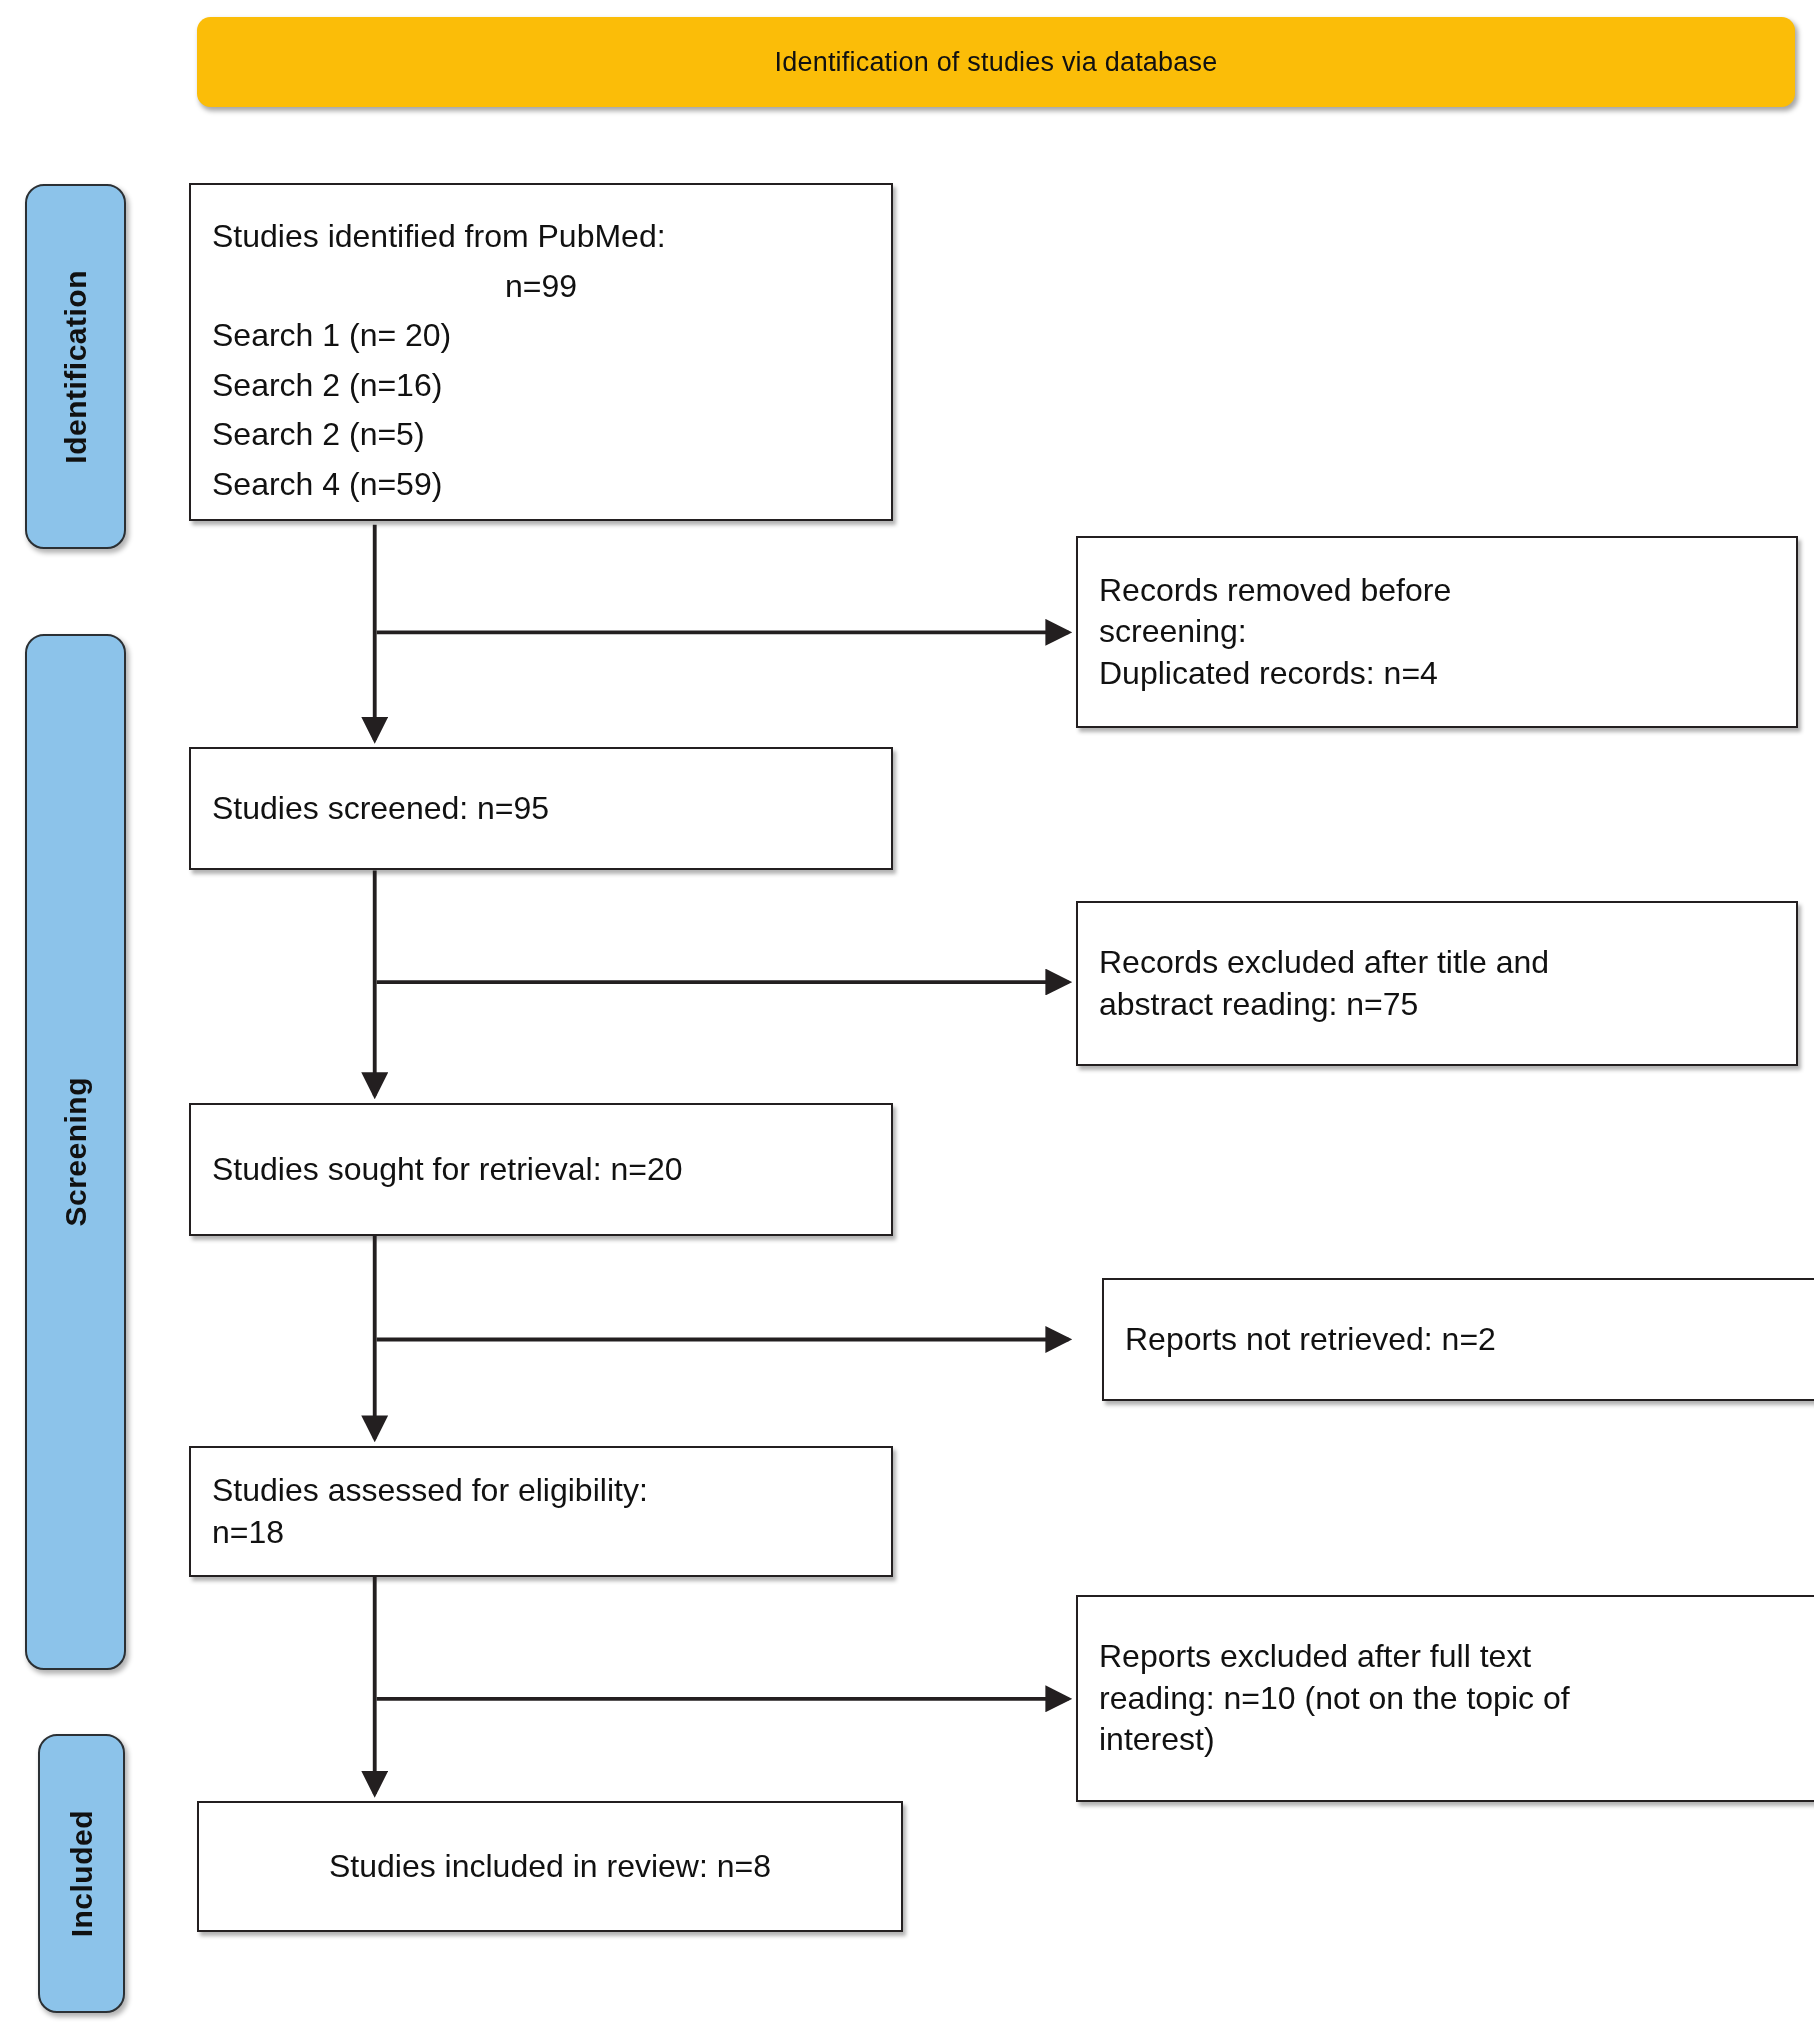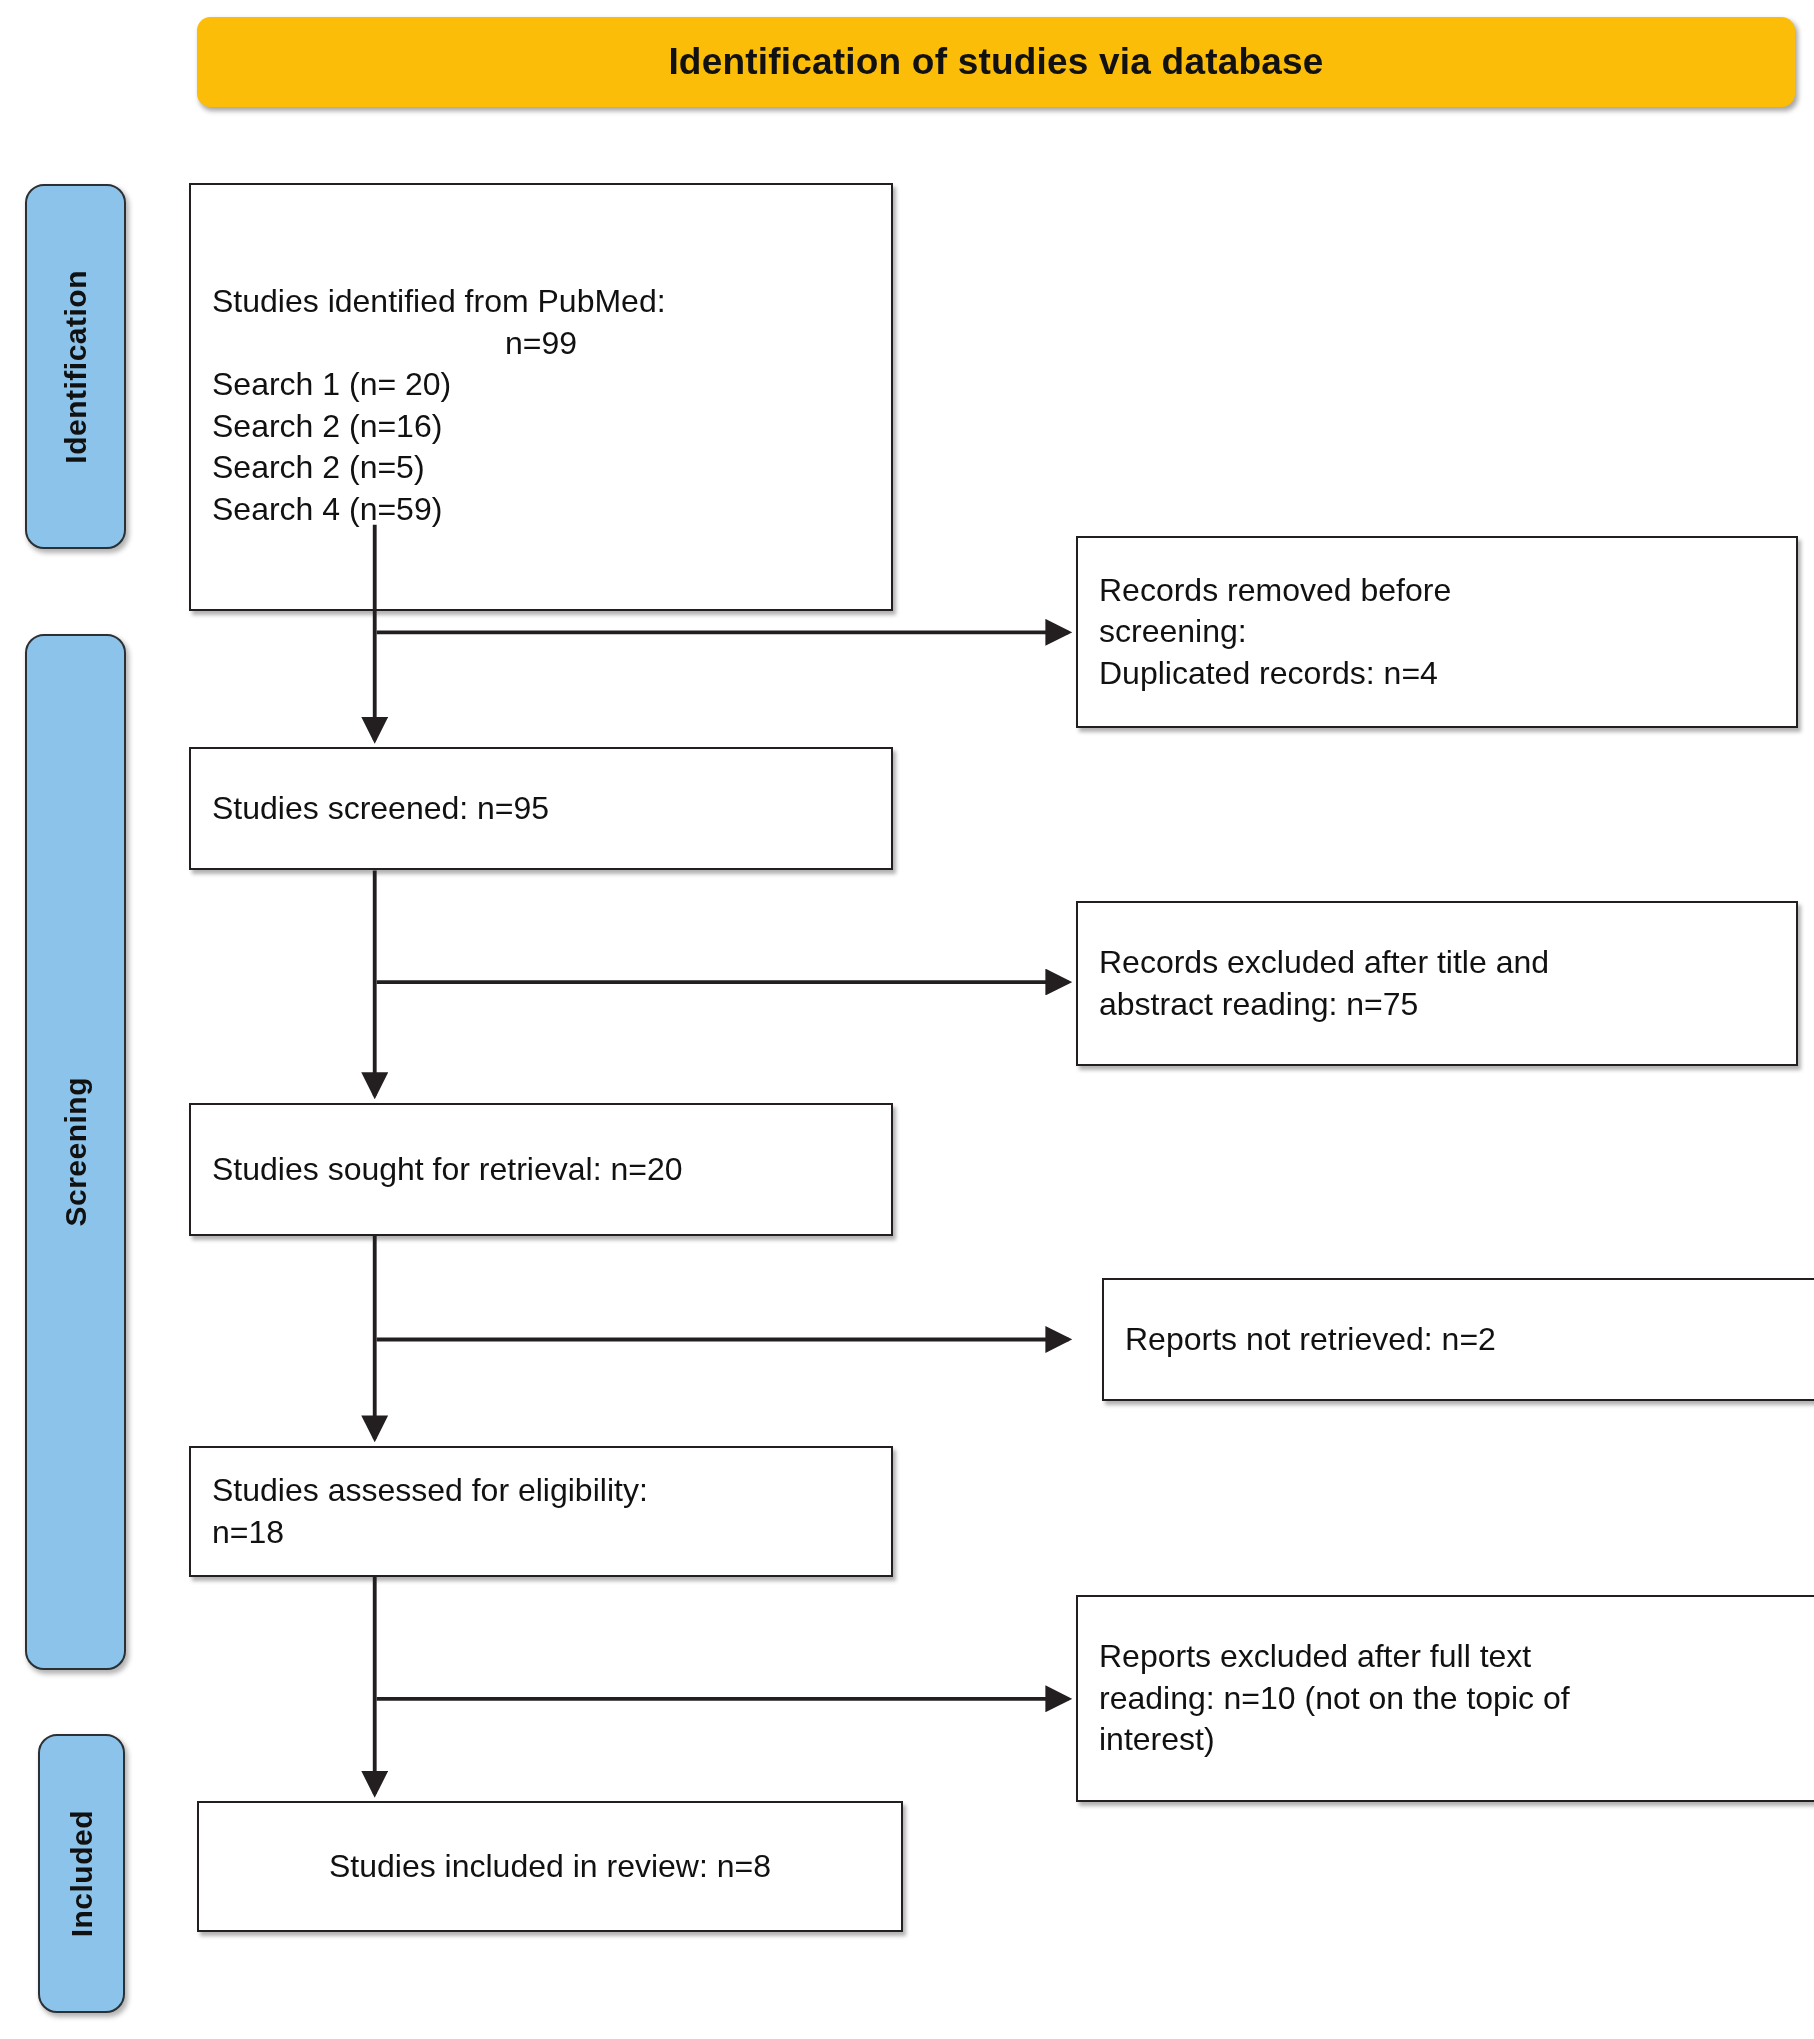--- a/index.html
+++ b/index.html
@@ -25,22 +25,22 @@
     height: 90px;
     background: #FBBD08;
     border-radius: 13.4px;
     box-shadow: 2.9px 3.8px 4.8px rgba(0,0,0,0.35);
     display: flex;
     align-items: center;
     justify-content: center;
     box-sizing: border-box;
   }
   .header-banner .banner-text {
-    font-size: 37px;
-    font-weight: bold;
+    font-size: 27px;
+    font-weight: normal;
     color: #111111;
     letter-spacing: 0.2px;
     white-space: nowrap;
   }
 
   
   .stage-label {
     position: absolute;
     background: #8CC3EA;
     border: 2.9px solid #2b3034;
@@ -78,21 +78,21 @@
   }
   .flow-box .line {
     font-size: 32px;
     color: #111111;
     line-height: 1.30;
     white-space: pre;
   }
   .flow-box .line.centered { text-align: center; }
 
   
-  #box-identified      { left: 189px; top: 183px;  width: 704px; height: 428px; padding-top: 31px; justify-content: center; }
+  #box-identified      { left: 189px; top: 183px;  width: 704px; height: 338px; padding-top: 31px; justify-content: space-between; }
   #box-screened        { left: 189px; top: 747px;  width: 704px; height: 123px; }
   #box-sought          { left: 189px; top: 1103px; width: 704px; height: 133px; }
   #box-assessed        { left: 189px; top: 1446px; width: 704px; height: 131px; }
   #box-included-review { left: 197px; top: 1801px; width: 706px; height: 131px; text-align: center; }
 
   
   #box-removed   { left: 1076px; top: 536px;  width: 722px; height: 192px; }
   #box-excluded  { left: 1076px; top: 901px;  width: 722px; height: 165px; }
   #box-notretr   { left: 1076px; top: 1278px; width: 722px; height: 123px; margin-left: 26px; }
   #box-fulltext  { left: 1076px; top: 1595px; width: 838px; height: 207px; }

